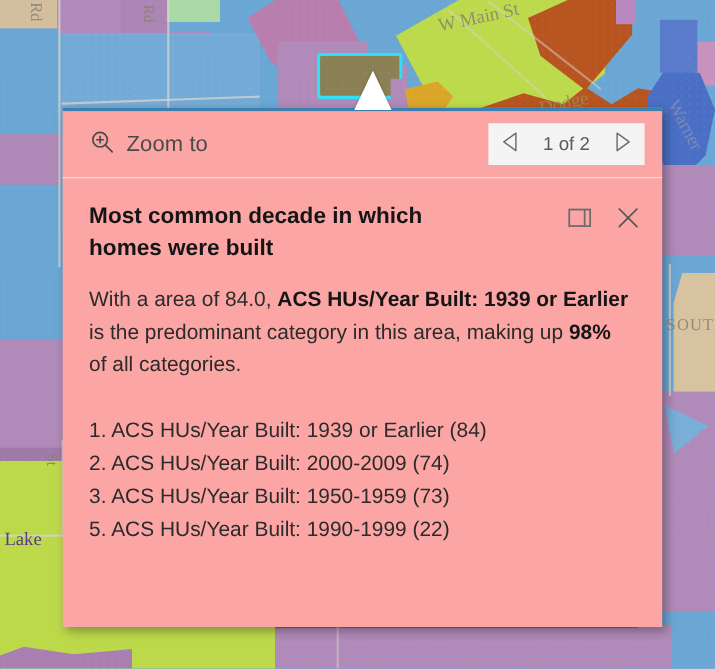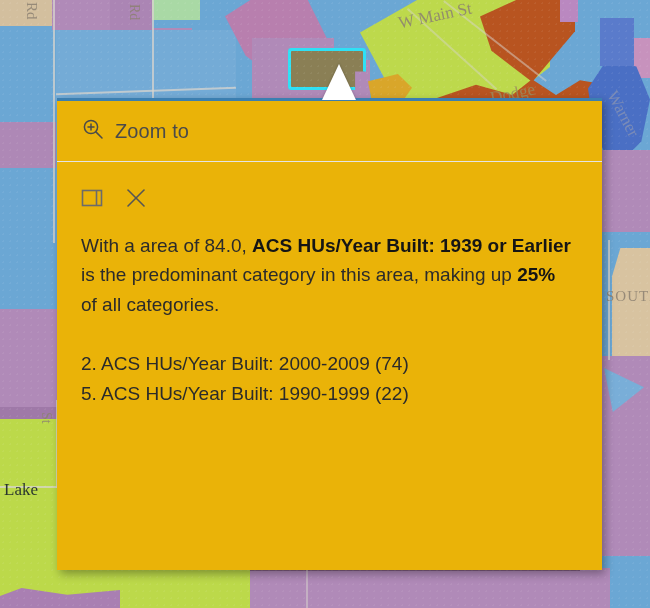--- a/index.html
+++ b/index.html
@@ -45,21 +45,21 @@
       radial-gradient(rgba(255,255,255,.06) 1px, transparent 1px);
     background-size: 7px 7px;
     pointer-events: none;
   }
 
   
   #popup {
     position: absolute;
     left: 57px; top: 98px;
     width: 545px; height: 472px;
-    background: #eab308;
+    background: #fca5a5;
     border-top: 3px solid #3c7fb1;
     box-shadow: 3px 4px 9px rgba(0,0,0,.33);
     display: flex;
     flex-direction: column;
     z-index: 20;
   }
   #pointer {
     position: absolute;
     left: 322px; top: 64px;
     width: 0; height: 0;
@@ -244,21 +244,21 @@
     <div class="road" style="left:608px;top:240px;width:2px;height:120px;"></div>
     <div class="road" style="left:306px;top:568px;width:2px;height:40px;opacity:.5;"></div>
     <div class="road" style="left:430px;top:40px;width:130px;height:2px;transform:rotate(38deg);opacity:.5;"></div>
     <div class="road" style="left:392px;top:48px;width:120px;height:2px;transform:rotate(42deg);opacity:.45;"></div>
 
     <div id="maptexture"></div>
 
     <div class="lbl" style="left:398px;top:6px;font-size:17px;transform:rotate(-12deg);">W Main St</div>
     <div class="lbl" style="left:598px;top:104px;font-size:17px;transform:rotate(62deg);color:#8390b5;">Warner</div>
     <div class="lbl" style="left:606px;top:288px;font-size:15px;letter-spacing:1px;">SOUTH</div>
-    <div class="lbl" style="left:4px;top:480px;font-size:17px;color:#0f172a;">Lake</div>
+    <div class="lbl" style="left:4px;top:480px;font-size:17px;color:#4c1d95;">Lake</div>
     <div class="lbl" style="left:40px;top:2px;font-size:15px;transform:rotate(90deg);transform-origin:left top;">Rd</div>
     <div class="lbl" style="left:142px;top:4px;font-size:14px;transform:rotate(90deg);transform-origin:left top;">Rd</div>
     <div class="lbl" style="left:490px;top:84px;font-size:17px;transform:rotate(-12deg);color:#9c8d5e;">Dodge</div>
     <div class="lbl" style="left:54px;top:412px;font-size:14px;transform:rotate(90deg);transform-origin:left top;">St</div>
   </div>
 
   <div id="pointer"></div>
 
   <div id="popup">
 
@@ -269,42 +269,58 @@
           <svg width="24" height="24" viewBox="0 0 24 24" fill="none" stroke="#4a4a4a" stroke-width="1.5">
             <circle cx="10" cy="10" r="6.6"></circle>
             <line x1="14.9" y1="14.9" x2="21" y2="21" stroke-linecap="round"></line>
             <line x1="7" y1="10" x2="13" y2="10" stroke-linecap="round"></line>
             <line x1="10" y1="7" x2="10" y2="13" stroke-linecap="round"></line>
           </svg>
         </span>
         <span class="label">Zoom to</span>
       </div>
 
+      <div id="pagination">
+        <span class="navbtn">
+          <svg width="16" height="20" viewBox="0 0 16 20" fill="none" stroke="#6b6b6b" stroke-width="1.3" stroke-linejoin="round">
+            <path d="M13 2 L2 10 L13 18 Z"></path>
+          </svg>
+        </span>
+        <span class="page-label">1 of 2</span>
+        <span class="navbtn">
+          <svg width="16" height="20" viewBox="0 0 16 20" fill="none" stroke="#6b6b6b" stroke-width="1.3" stroke-linejoin="round">
+            <path d="M3 2 L14 10 L3 18 Z"></path>
+          </svg>
+        </span>
+      </div>
     </div>
 
     <div id="title-row">
+      <div id="popup-title">Most common decade in which homes were built</div>
       <div id="title-actions">
         <span class="iconbtn">
           <svg width="22" height="22" viewBox="0 0 22 22" fill="none" stroke="#6b6b6b" stroke-width="1.6">
             <rect x="1.5" y="3.5" width="19" height="15"></rect>
             <line x1="15.5" y1="3.5" x2="15.5" y2="18.5"></line>
           </svg>
         </span>
         <span class="iconbtn">
           <svg width="22" height="22" viewBox="0 0 22 22" fill="none" stroke="#555" stroke-width="1.6" stroke-linecap="round">
             <line x1="3" y1="3" x2="19" y2="19"></line>
             <line x1="19" y1="3" x2="3" y2="19"></line>
           </svg>
         </span>
       </div>
     </div>
 
     <div id="popup-body">
 
-      <p id="summary"><span>With a area of 84.0, </span><b>ACS HUs/Year Built: 1939 or Earlier</b><span> is the predominant category in this area, making up </span><b>25%</b><span> of all categories.</span></p>
+      <p id="summary"><span>With a area of 84.0, </span><b>ACS HUs/Year Built: 1939 or Earlier</b><span> is the predominant category in this area, making up </span><b>98%</b><span> of all categories.</span></p>
 
       <ul id="ranklist">
+        <li>1. ACS HUs/Year Built: 1939 or Earlier (84)</li>
         <li>2. ACS HUs/Year Built: 2000-2009 (74)</li>
+        <li>3. ACS HUs/Year Built: 1950-1959 (73)</li>
         <li>5. ACS HUs/Year Built: 1990-1999 (22)</li>
       </ul>
     </div>
   </div>
 </div>
 
 </body></html>

